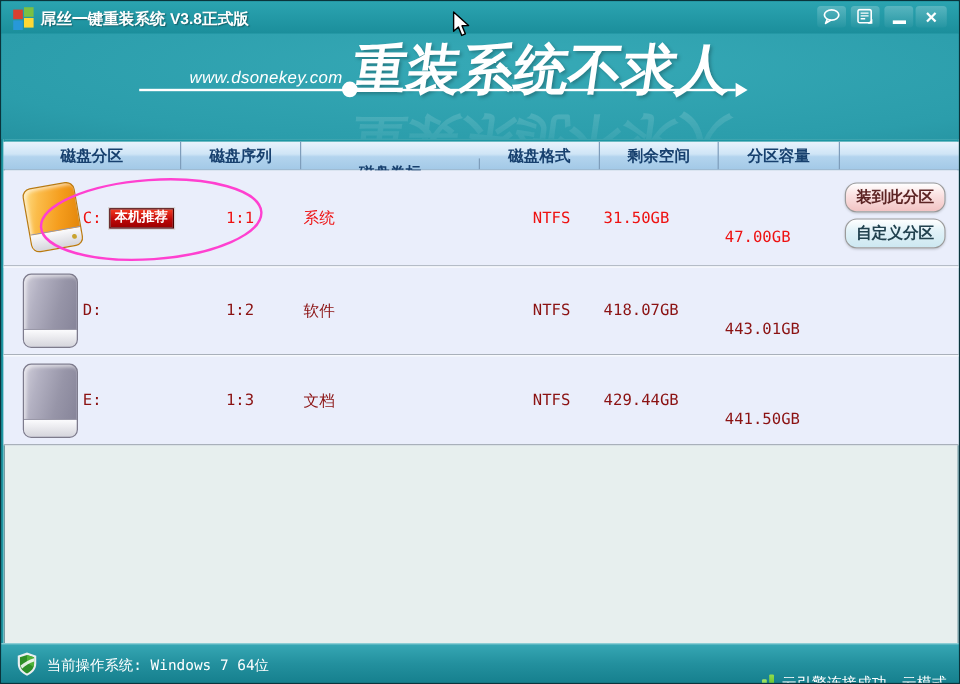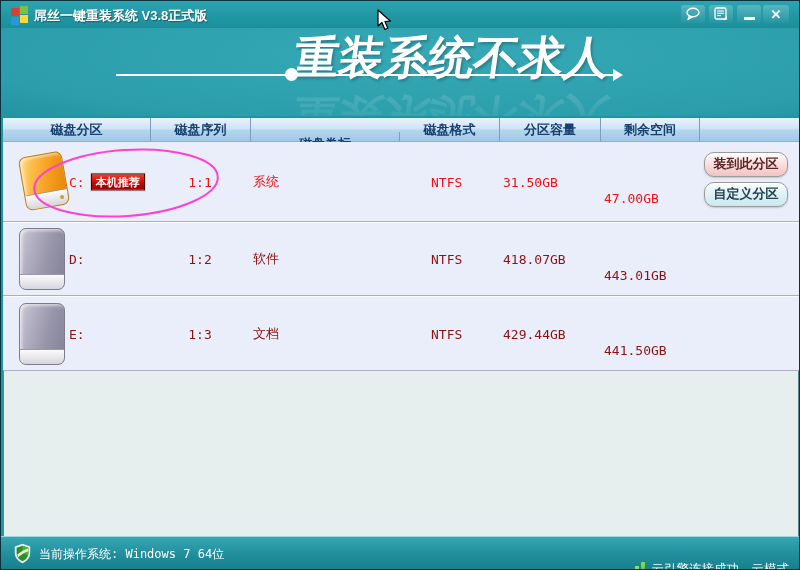--- a/index.html
+++ b/index.html
@@ -57,21 +57,21 @@
   .h4{width:99px;}.h5{width:101px;}.h6{flex:1;border-right:none;}
   .row{position:relative;background:#eaeefb;border-bottom:1px solid #a9b0ba;cursor:pointer;}
   .row + .row{border-top:1px solid #fbfcfe;}
   .r1{height:80px;}.r2{height:74px;}.r3{height:75px;}
   .cell{position:absolute;top:50%;transform:translateY(-50%);
     font-family:"DejaVu Sans Mono",monospace;font-size:13px;color:#8b1212;white-space:nowrap;}
   .row.selected .cell{color:#ee1111;}
   .c-part{left:66px;display:flex;align-items:center;}
   .c-serial{left:147px;width:100px;text-align:center;}
   .c-label{left:250px;}
-  .c-format{left:388px;padding-left:40px;}
+  .c-format{left:401px;padding-left:40px;}
   .c-free{left:500px;}
   .c-cap{left:601px;margin-top:16px;}
   .badge{display:inline-block;margin-left:6px;padding:0 4px;line-height:15px;
     background:linear-gradient(#f63b22,#c00808 55%,#9c0000);
     border:1px solid #4d0000;box-shadow:0 0 0 1px #d6d6d6;
     color:#fff;font-weight:bold;font-size:11px;font-family:"Liberation Sans",sans-serif;}
   
   .drive{position:absolute;left:16px;top:50%;transform:translateY(-50%);width:46px;height:62px;}
   .drive .body{position:absolute;left:0;top:0;right:0;bottom:0;border-radius:7px;
     background:linear-gradient(105deg,#d0ceda 0%,#b3b1c2 25%,#9795a8 60%,#838196 100%);
@@ -136,39 +136,40 @@
     </div>
     <div class="tb-btn tb-min">
       <span class="min-bar"></span>
     </div>
     <div class="tb-btn tb-close">
       <span class="close-x">✕</span>
     </div>
   </div>
 
   <div class="banner">
+    <div class="site">www.dsonekey.com</div>
     <div class="slogan">重装系统不求人</div>
     <div class="slogan-reflect">重装系统不求人</div>
     <div class="arrow-line"></div>
     <div class="arrow-head"></div>
     <div class="line-dot"></div>
   </div>
 
   <svg class="cursor" width="15" height="22" viewBox="0 0 15 22">
     <path d="M1 1 L1 17 L5 13.5 L7.8 20.5 L10.8 19.2 L8 12.5 L13.5 12.2 Z" fill="#fff" stroke="#000" stroke-width="1.2" stroke-linejoin="round"></path>
   </svg>
 
   <div class="content">
     <div class="thead">
       <div class="hcell h0">磁盘分区</div>
       <div class="hcell h1">磁盘序列</div>
       <div class="hcell h2">磁盘卷标</div>
       <div class="hcell h3">磁盘格式</div>
+      <div class="hcell h4">剩余空间</div>
       <div class="hcell h5">分区容量</div>
-      <div class="hcell h4">剩余空间</div>
       <div class="hcell h6"></div>
     </div>
 
     <div class="row r1 selected">
       <div class="drive orange">
         <div class="body"></div>
           <div class="cap"></div>
           <div class="dot"></div>
       </div>
       <div class="cell c-part">

